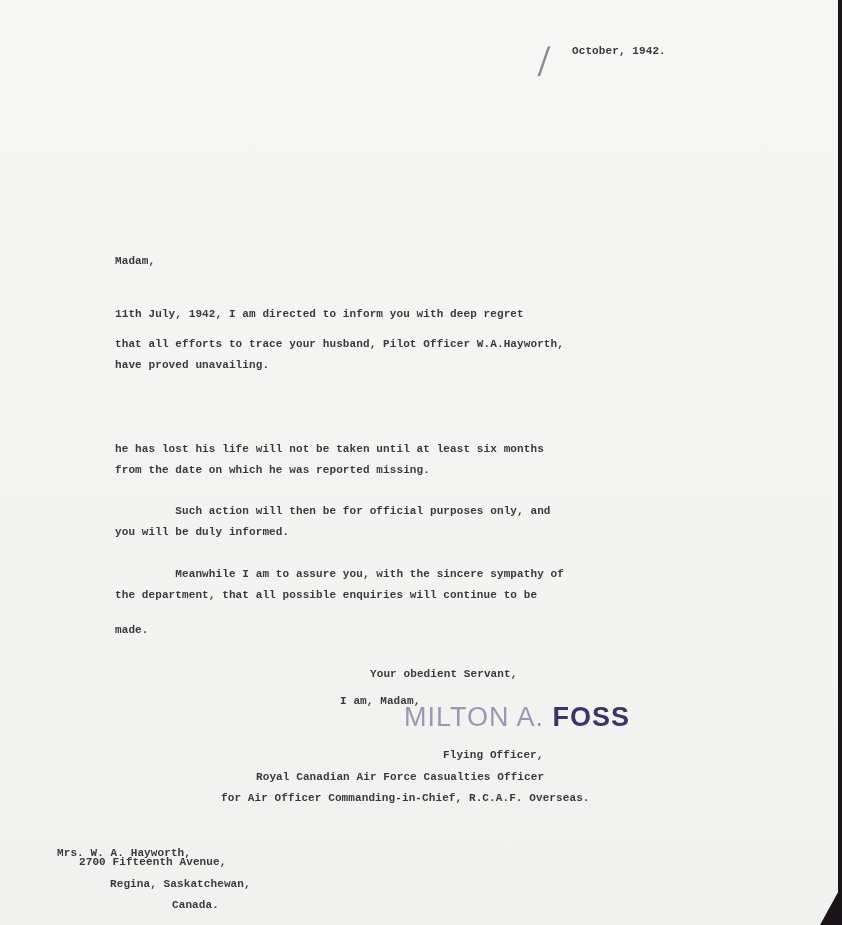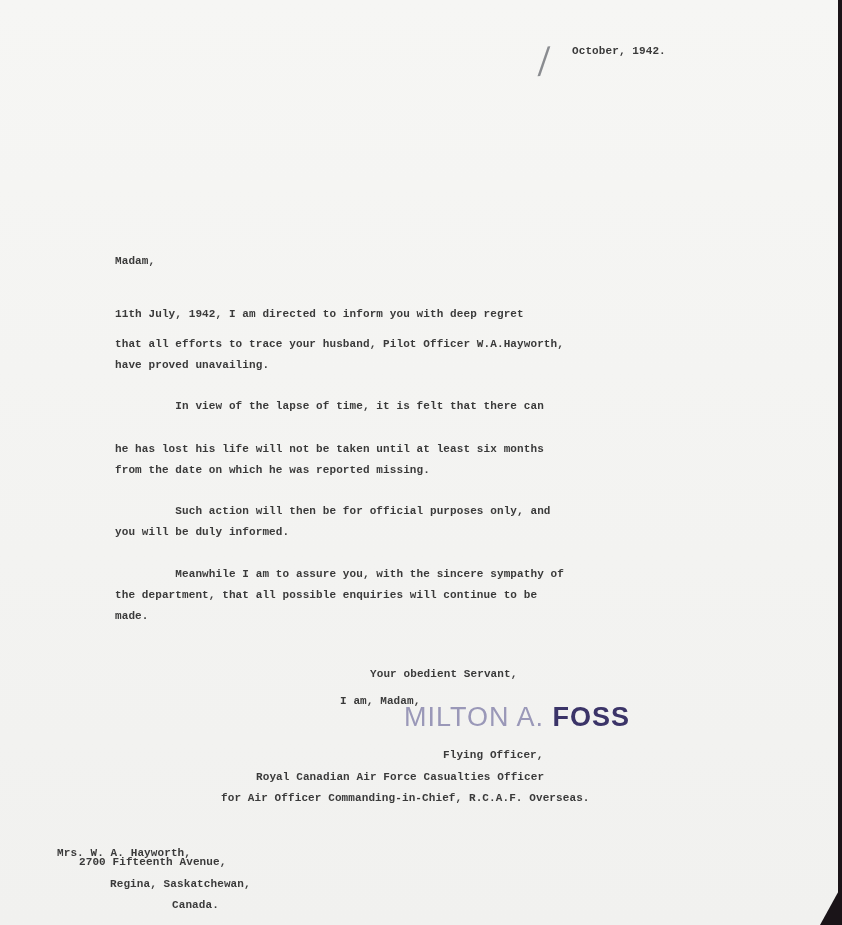--- a/index.html
+++ b/index.html
@@ -49,30 +49,29 @@
   <span class="mark">/</span>
   <div class="line" style="left:572px; top:41px;">October, 1942.</div>
 
 
   <div class="line" style="left:115px; top:251px;">Madam,</div>
 
   <div class="line" style="left:115px; top:304px;">11th July, 1942, I am directed to inform you with deep regret</div>
   <div class="line" style="left:115px; top:334px;">that all efforts to trace your husband, Pilot Officer W.A.Hayworth,</div>
   <div class="line" style="left:115px; top:355px;">have proved unavailing.</div>
 
-  <div class="line" style="left:115px; top:396px;">         In view of the lapse of time, it is felt that there can</div>
   <div class="line" style="left:115px; top:439px;">he has lost his life will not be taken until at least six months</div>
   <div class="line" style="left:115px; top:460px;">from the date on which he was reported missing.</div>
 
   <div class="line" style="left:115px; top:501px;">         Such action will then be for official purposes only, and</div>
   <div class="line" style="left:115px; top:522px;">you will be duly informed.</div>
 
   <div class="line" style="left:115px; top:564px;">         Meanwhile I am to assure you, with the sincere sympathy of</div>
   <div class="line" style="left:115px; top:585px;">the department, that all possible enquiries will continue to be</div>
-  <div class="line" style="left:115px; top:606px;text-align:center;">made.</div>
+  <div class="line" style="left:115px; top:620px;text-align:center;">made.</div>
 
   <div class="line" style="left:340px; top:643px;margin-top:48px;">I am, Madam,</div>
   <div class="line" style="left:370px; top:664px;">Your obedient Servant,</div>
 
   <div class="stamp"><span>MILTON A.</span> <span class="strong">FOSS</span></div>
 
   <div class="line" style="left:443px; top:745px;">Flying Officer,</div>
   <div class="line" style="left:256px; top:767px;">Royal Canadian Air Force Casualties Officer</div>
   <div class="line" style="left:203px; top:788px;margin-left:18px;">for Air Officer Commanding-in-Chief, R.C.A.F. Overseas.</div>
 

